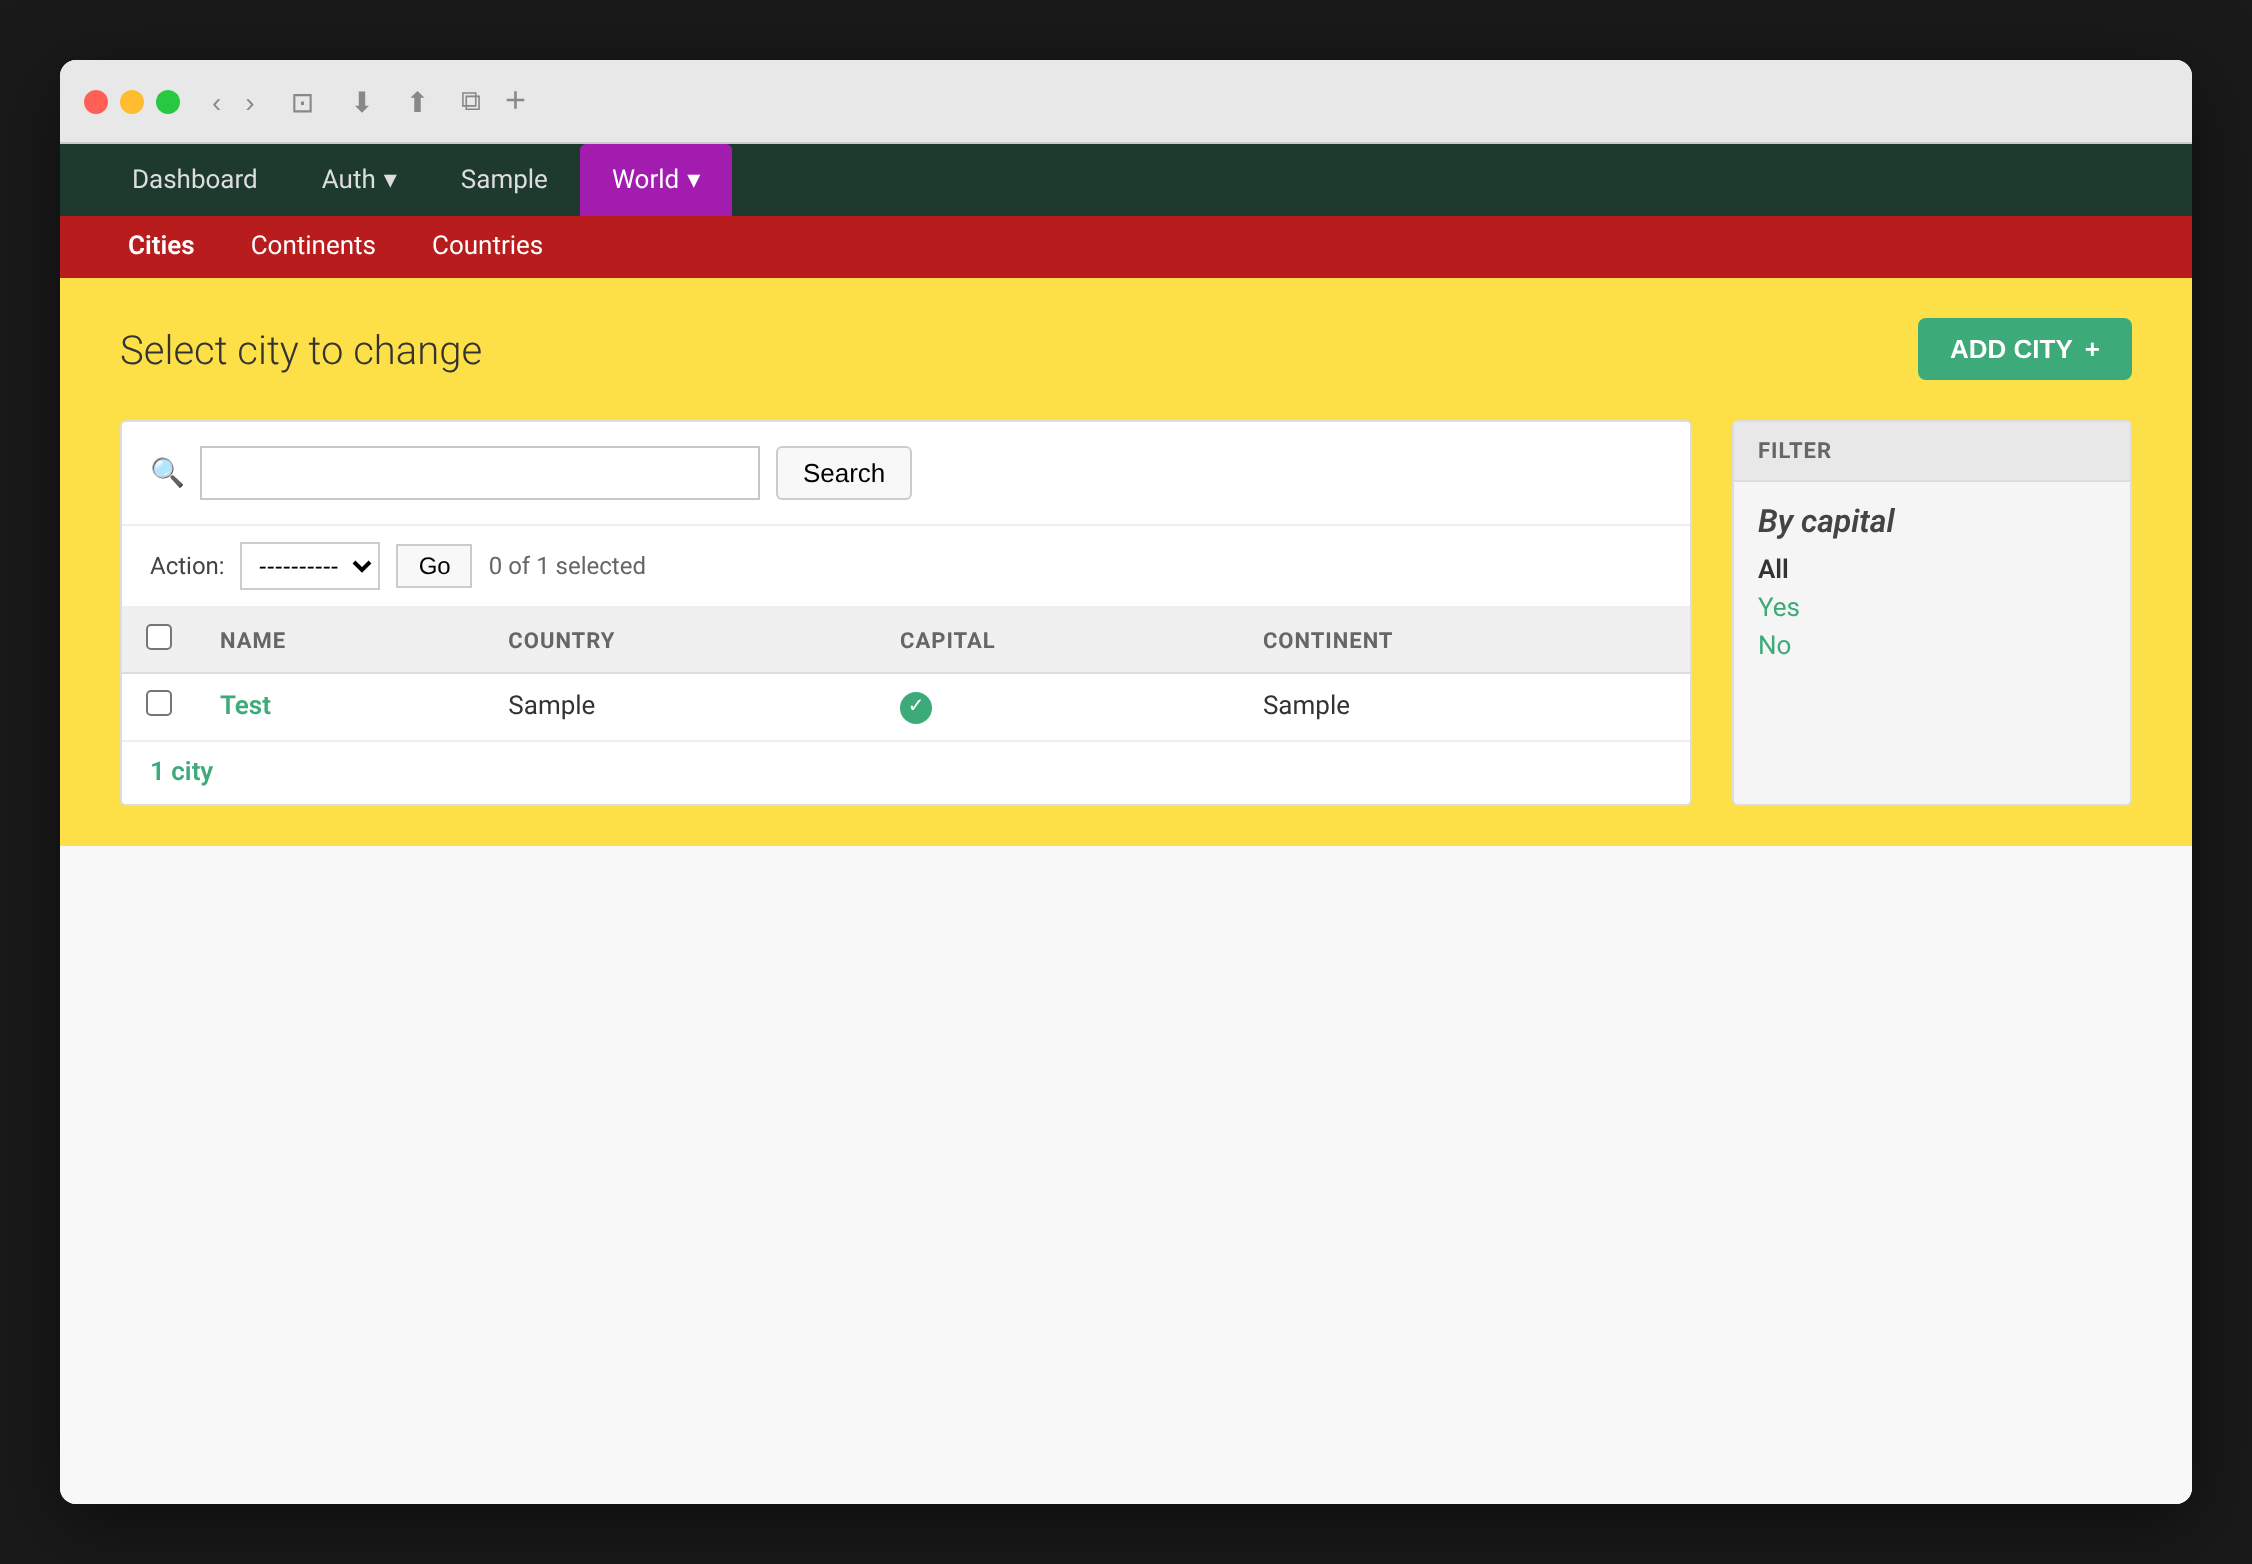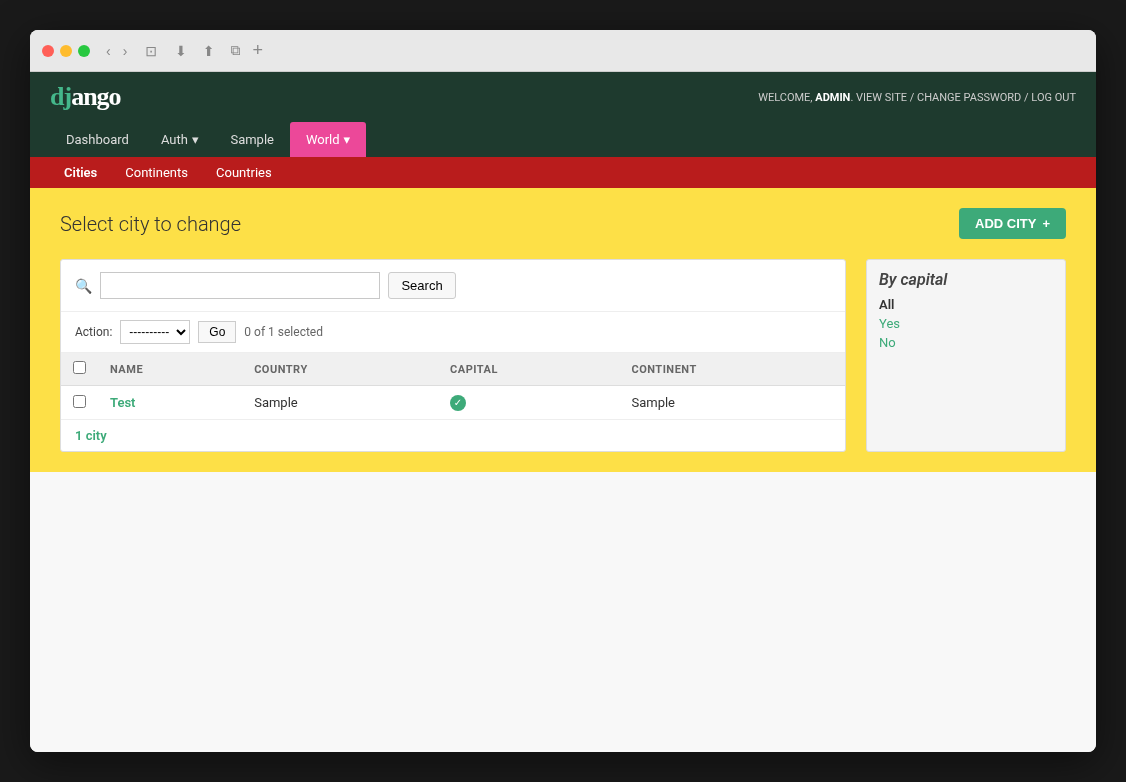--- a/index.html
+++ b/index.html
@@ -143,21 +143,21 @@
       padding: 10px 16px;
       color: #ddd;
       font-size: 13px;
       cursor: pointer;
       display: flex;
       align-items: center;
       gap: 4px;
       text-decoration: none;
     }
     .nav-item.active-nav {
-      background: #ec4899;
+      background: #a21caf;
       color: #fff;
       border-radius: 3px 3px 0 0;
     }
     
     .sub-nav {
       background: #b91c1c;
       padding: 0 20px;
       display: flex;
       gap: 0;
     }
@@ -365,34 +365,20 @@
     <div class="browser-actions">
       <button class="browser-action-btn">⬇</button>
       <button class="browser-action-btn">⬆</button>
       <button class="browser-action-btn">⧉</button>
     </div>
     <button class="plus-btn">+</button>
   </div>
 
   <div class="django-admin">
 
-    <div class="admin-header">
-      <div class="django-logo">
-        <span>dj</span>ango
-      </div>
-      <div class="header-user-info">
-        <span>WELCOME,</span>
-        <strong>ADMIN</strong>.
-        <a href="#">VIEW SITE</a>
-        <span> / </span>
-        <a href="#">CHANGE PASSWORD</a>
-        <span> / </span>
-        <a href="#">LOG OUT</a>
-      </div>
-    </div>
 
     <div class="main-nav">
       <a class="nav-item">Dashboard</a>
       <a class="nav-item">
         <span>Auth</span>
         <span>▾</span>
       </a>
       <a class="nav-item">Sample</a>
       <a class="nav-item active-nav">
         <span>World</span>
@@ -462,20 +448,21 @@
               </tr>
             </tbody>
           </table>
 
           <div class="table-footer">
             <span>1 city</span>
           </div>
         </div>
 
         <div class="filter-panel">
+          <div class="filter-title">FILTER</div>
           <div class="filter-section">
             <div class="filter-section-title">By capital</div>
             <a class="filter-link active-filter" href="#">All</a>
             <a class="filter-link" href="#">Yes</a>
             <a class="filter-link" href="#">No</a>
           </div>
         </div>
       </div>
     </div>
   </div>

